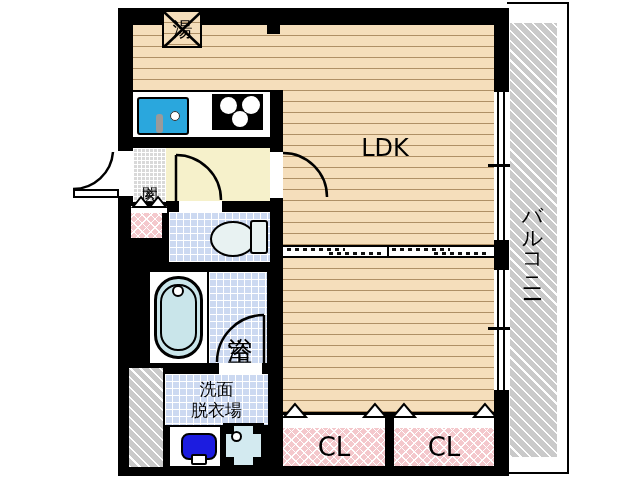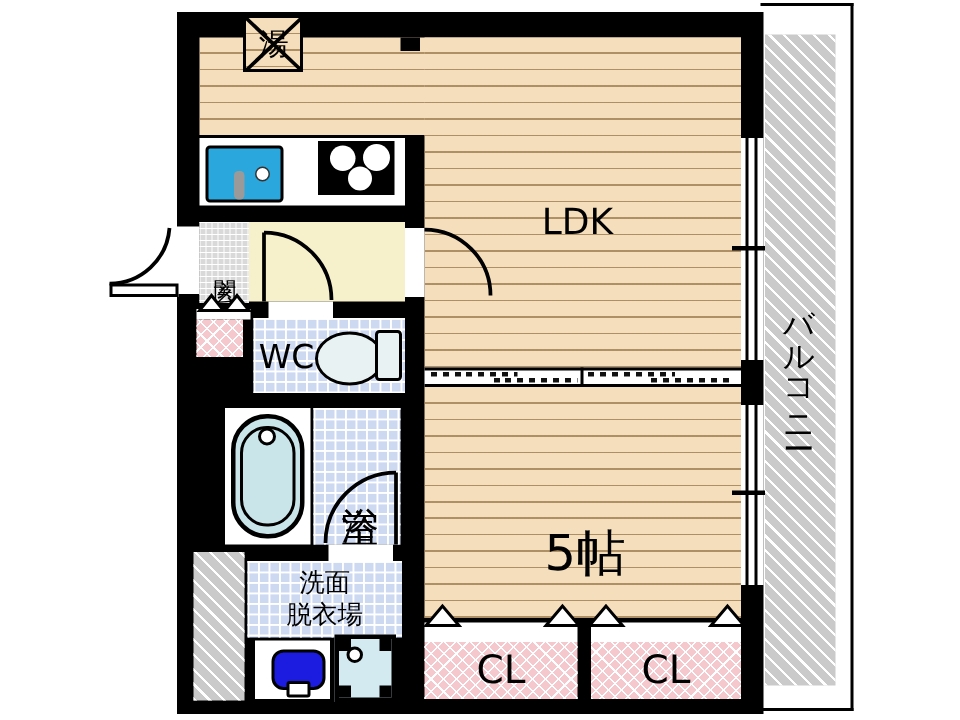--- a/index.html
+++ b/index.html
@@ -65,23 +65,20 @@
   <div class="abs white" style="left:118px;top:151px;width:15px;height:45px;"></div>
   <div class="abs white" style="left:270px;top:152px;width:13px;height:46px;"></div>
   <div class="abs white" style="left:179px;top:201px;width:43px;height:12px;"></div>
 
   <div class="abs white" style="left:73px;top:189px;width:46px;height:9px;border:2px solid #000;box-sizing:border-box;"></div>
 
   <div class="abs white" style="left:131px;top:206px;width:36px;height:7px;"></div>
   <div class="abs pinkhatch" style="left:131px;top:213px;width:31px;height:25px;"></div>
 
   <div class="abs bluegrid" style="left:169px;top:212px;width:101px;height:50px;"></div>
-  <div class="abs ctr" style="left:169px;top:224px;width:44px;height:28px;font-size:22px;">
-    <span>WC</span>
-  </div>
   <div class="abs" style="left:210px;top:221px;width:42px;height:32px;background:#e8f2f2;border:2.5px solid #000;border-radius:50%;"></div>
   <div class="abs" style="left:250px;top:220px;width:18px;height:34px;background:#e8f2f2;border:2.5px solid #000;border-radius:3px;box-sizing:border-box;"></div>
 
   <div class="abs bluegrid" style="left:209px;top:272px;width:58px;height:91px;"></div>
   <div class="abs ctr vtext" style="left:220px;top:278px;width:40px;height:80px;font-size:25px;line-height:1;">
     <span>浴室</span>
   </div>
   <div class="abs white" style="left:150px;top:272px;width:57px;height:91px;"></div>
   <div class="abs" style="left:154px;top:276px;width:49px;height:83px;background:#c9e5ea;border:3px solid #000;border-radius:24px;box-sizing:border-box;"></div>
   <div class="abs" style="left:160px;top:284px;width:37px;height:67px;border:2px solid #000;border-radius:18px;box-sizing:border-box;"></div>
@@ -105,23 +102,20 @@
   <div class="abs grayhatch" style="left:129px;top:368px;width:34px;height:99px;"></div>
 
   <div class="abs white" style="left:283px;top:245px;width:211px;height:13px;border-top:2px solid #000;border-bottom:2px solid #000;box-sizing:border-box;"></div>
   <div class="abs dash" style="left:287px;top:248px;width:58px;height:3px;"></div>
   <div class="abs dash" style="left:329px;top:252px;width:56px;height:3px;"></div>
   <div class="abs wall" style="left:387px;top:245px;width:2px;height:13px;"></div>
   <div class="abs dash" style="left:392px;top:248px;width:58px;height:3px;"></div>
   <div class="abs dash" style="left:434px;top:252px;width:56px;height:3px;"></div>
 
   <div class="abs wood" style="left:283px;top:258px;width:211px;height:154px;"></div>
-  <div class="abs ctr" style="left:300px;top:348px;width:180px;height:42px;font-size:33px;">
-    <span>5帖</span>
-  </div>
 
   <div class="abs white" style="left:283px;top:415px;width:102px;height:13px;"></div>
   <div class="abs white" style="left:394px;top:415px;width:100px;height:13px;"></div>
   <div class="abs pinkhatch ctr" style="left:283px;top:428px;width:102px;height:38px;font-size:26px;">
     <span>CL</span>
   </div>
   <div class="abs pinkhatch ctr" style="left:394px;top:428px;width:100px;height:38px;font-size:26px;">
     <span>CL</span>
   </div>
 

